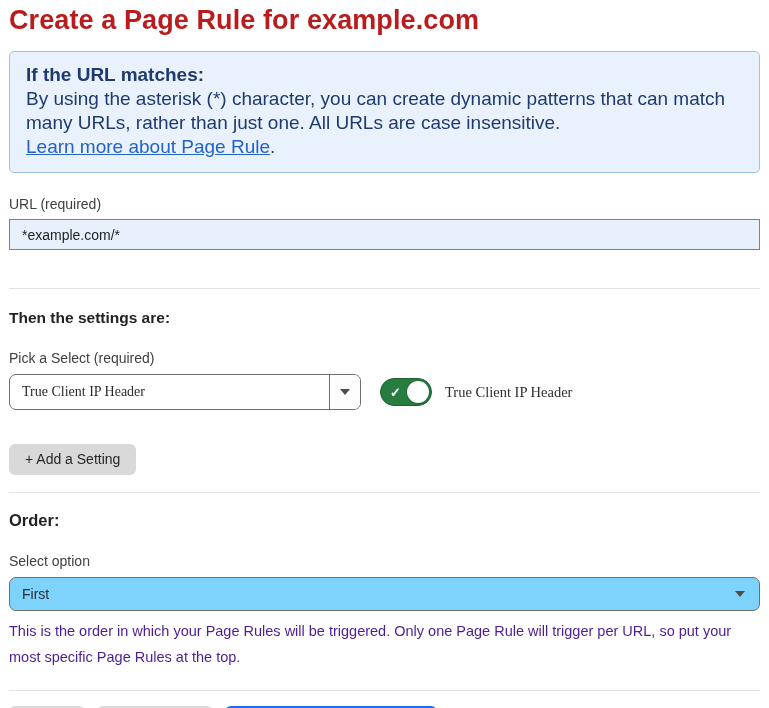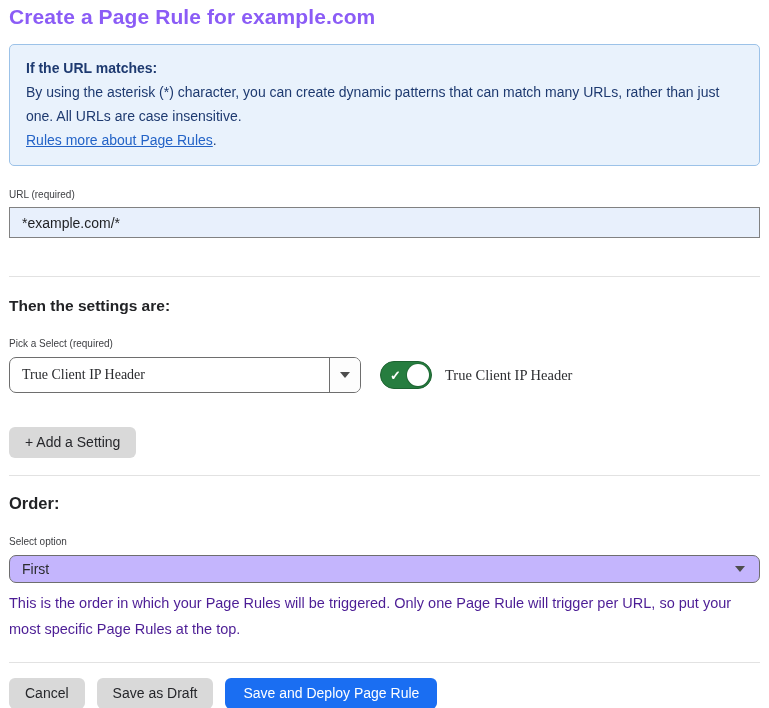--- a/index.html
+++ b/index.html
@@ -17,38 +17,38 @@
   html,body{margin:0;padding:0;}
   body{
     width:769px;height:708px;overflow:hidden;
     background:#ffffff;
     font-family:"Liberation Sans","DejaVu Sans",sans-serif;
     color:#26272b;
   }
   .container{padding:5px 9px 0 9px;}
 
   .page-title{
-    font-size:21px;font-weight:700;margin:0;color:#8b5cf6;letter-spacing:.1px;
+    font-size:27px;font-weight:700;margin:0;color:#b91c1c;letter-spacing:.1px;
   }
 
   .info-box{
     margin-top:15px;
     background:var(--info_bg);
     border:1px solid var(--info_border);
     border-radius:5px;
     padding:11px 16px 13px 16px;
     color:var(--info_text);
-    font-size:14px;line-height:24px;
+    font-size:19px;line-height:24px;
   }
   .info-heading{font-weight:700;margin:0;}
   .info-body{margin:0;max-width:720px;}
   .info-link-line{margin:0;}
   .info-link{color:var(--link_blue);text-decoration:underline;cursor:pointer;}
 
-  .field-label{display:block;margin-top:23px;font-size:10px;color:#3f4044;}
+  .field-label{display:block;margin-top:23px;font-size:14px;color:#3f4044;}
 
   .url-input{
     display:block;margin-top:7px;width:100%;height:31px;
     background:var(--input_bg);
     border:1px solid #818181;border-radius:0;
     padding:0 12px;font-size:14px;color:#1f2023;
     font-family:inherit;outline:none;
   }
 
   .divider{border:none;border-top:1px solid var(--divider);margin:0;}
@@ -99,42 +99,42 @@
   .btn{
     border:none;border-radius:6px;padding:7px 16px;
     font-size:14px;font-family:inherit;cursor:pointer;line-height:17px;
   }
   .btn-gray{background:var(--gray_btn);color:#26272b;}
   .btn-primary{background:var(--accent_blue);color:#ffffff;padding:7px 18px;}
 
   .add-setting-btn{margin-top:34px;display:inline-block;}
 
   .order-select{
-    margin-top:8px;height:28px;background:#c4b5fd;
+    margin-top:8px;height:34px;background:#7dd3fc;
     border:1px solid #6e6e6e;border-radius:7px;
     display:flex;align-items:center;justify-content:space-between;
     padding:0 14px 0 12px;cursor:pointer;gap:32px;
   }
   .order-select .select-value{font-size:14px;color:#2a2b2e;}
 
   .help-text{margin:7px 0 0 0;font-size:14.5px;line-height:26px;color:#4c1d95;max-width:740px;}
 
   .footer-actions{margin-top:15px;display:flex;gap:12px;align-items:center;}
 </style>
 </head>
 <body>
 
 <div class="container">
 
   <h1 class="page-title">Create a Page Rule for example.com</h1>
 
   <div class="info-box">
     <p class="info-heading">If the URL matches:</p>
     <p class="info-body">By using the asterisk (*) character, you can create dynamic patterns that can match many URLs, rather than just one. All URLs are case insensitive.</p>
-    <p class="info-link-line"><a class="info-link">Rules more about Page Rules</a><span>.</span></p>
+    <p class="info-link-line"><a class="info-link">Learn more about Page Rule</a><span>.</span></p>
   </div>
 
   <label class="field-label">URL (required)</label>
   <input class="url-input" type="text" value="*example.com/*" style="">
 
   <hr class="divider divider-1">
 
   <h2 class="section-heading">Then the settings are:</h2>
 
   <label class="field-label">Pick a Select (required)</label>

